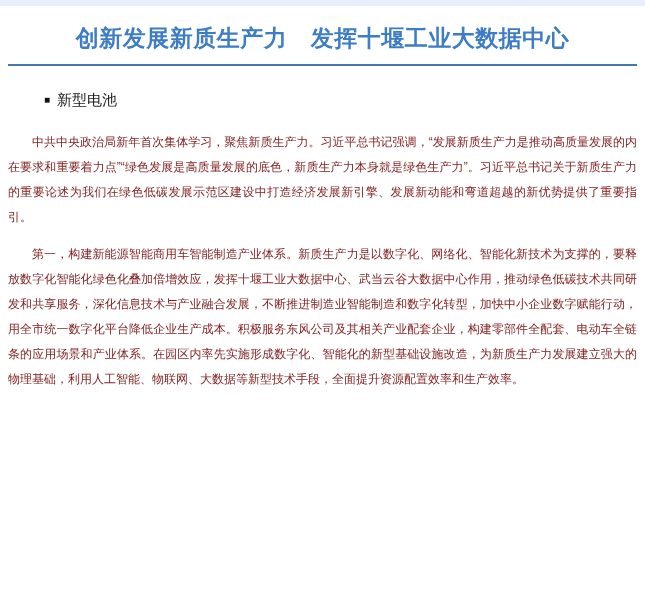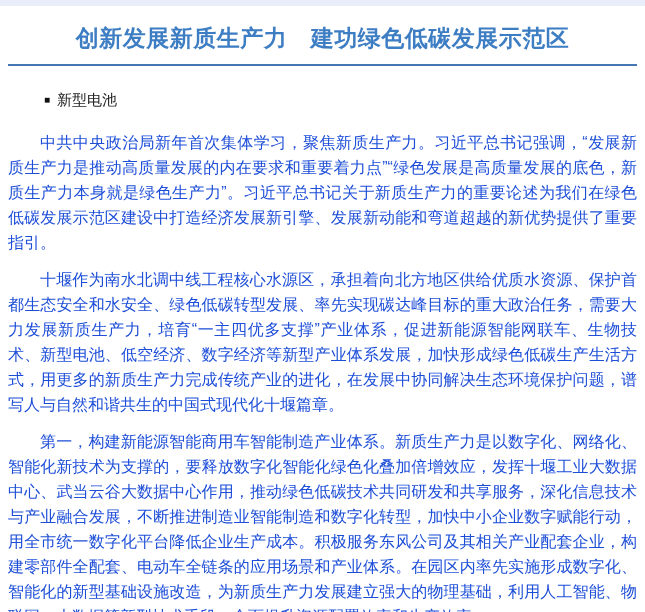--- a/index.html
+++ b/index.html
@@ -45,46 +45,45 @@
     align-items: center;
   }
   .byline .square-icon {
     font-size: 10px;
     color: #111111;
     margin-right: 7px;
     line-height: 1;
   }
   .body-text p {
     margin: 12px 0 0 0;
-    font-size: 16px;
+    font-size: 12px;
     line-height: 25px;
-    color: #1d4ed8;
+    color: #7f1d1d;
     text-align: justify;
     text-indent: 2em;
     word-break: break-all;
   }
   .body-text p.first {
     margin-top: 20px;
   }
 </style>
 </head>
 <body>
 
 <div class="topbar"></div>
 
 <div class="article">
 
-  <h1 class="title">创新发展新质生产力　建功绿色低碳发展示范区</h1>
+  <h1 class="title">创新发展新质生产力　发挥十堰工业大数据中心</h1>
 
   <hr class="divider">
 
   <div class="byline">
     <span class="square-icon">■</span>
     <span>新型电池</span>
   </div>
 
   <div class="body-text">
     <p class="first">中共中央政治局新年首次集体学习，聚焦新质生产力。习近平总书记强调，“发展新质生产力是推动高质量发展的内在要求和重要着力点”“绿色发展是高质量发展的底色，新质生产力本身就是绿色生产力”。习近平总书记关于新质生产力的重要论述为我们在绿色低碳发展示范区建设中打造经济发展新引擎、发展新动能和弯道超越的新优势提供了重要指引。</p>
-    <p>十堰作为南水北调中线工程核心水源区，承担着向北方地区供给优质水资源、保护首都生态安全和水安全、绿色低碳转型发展、率先实现碳达峰目标的重大政治任务，需要大力发展新质生产力，培育“一主四优多支撑”产业体系，促进新能源智能网联车、生物技术、新型电池、低空经济、数字经济等新型产业体系发展，加快形成绿色低碳生产生活方式，用更多的新质生产力完成传统产业的进化，在发展中协同解决生态环境保护问题，谱写人与自然和谐共生的中国式现代化十堰篇章。</p>
     <p>第一，构建新能源智能商用车智能制造产业体系。新质生产力是以数字化、网络化、智能化新技术为支撑的，要释放数字化智能化绿色化叠加倍增效应，发挥十堰工业大数据中心、武当云谷大数据中心作用，推动绿色低碳技术共同研发和共享服务，深化信息技术与产业融合发展，不断推进制造业智能制造和数字化转型，加快中小企业数字赋能行动，用全市统一数字化平台降低企业生产成本。积极服务东风公司及其相关产业配套企业，构建零部件全配套、电动车全链条的应用场景和产业体系。在园区内率先实施形成数字化、智能化的新型基础设施改造，为新质生产力发展建立强大的物理基础，利用人工智能、物联网、大数据等新型技术手段，全面提升资源配置效率和生产效率。</p>
   </div>
 
 </div>
 
 </body></html>

